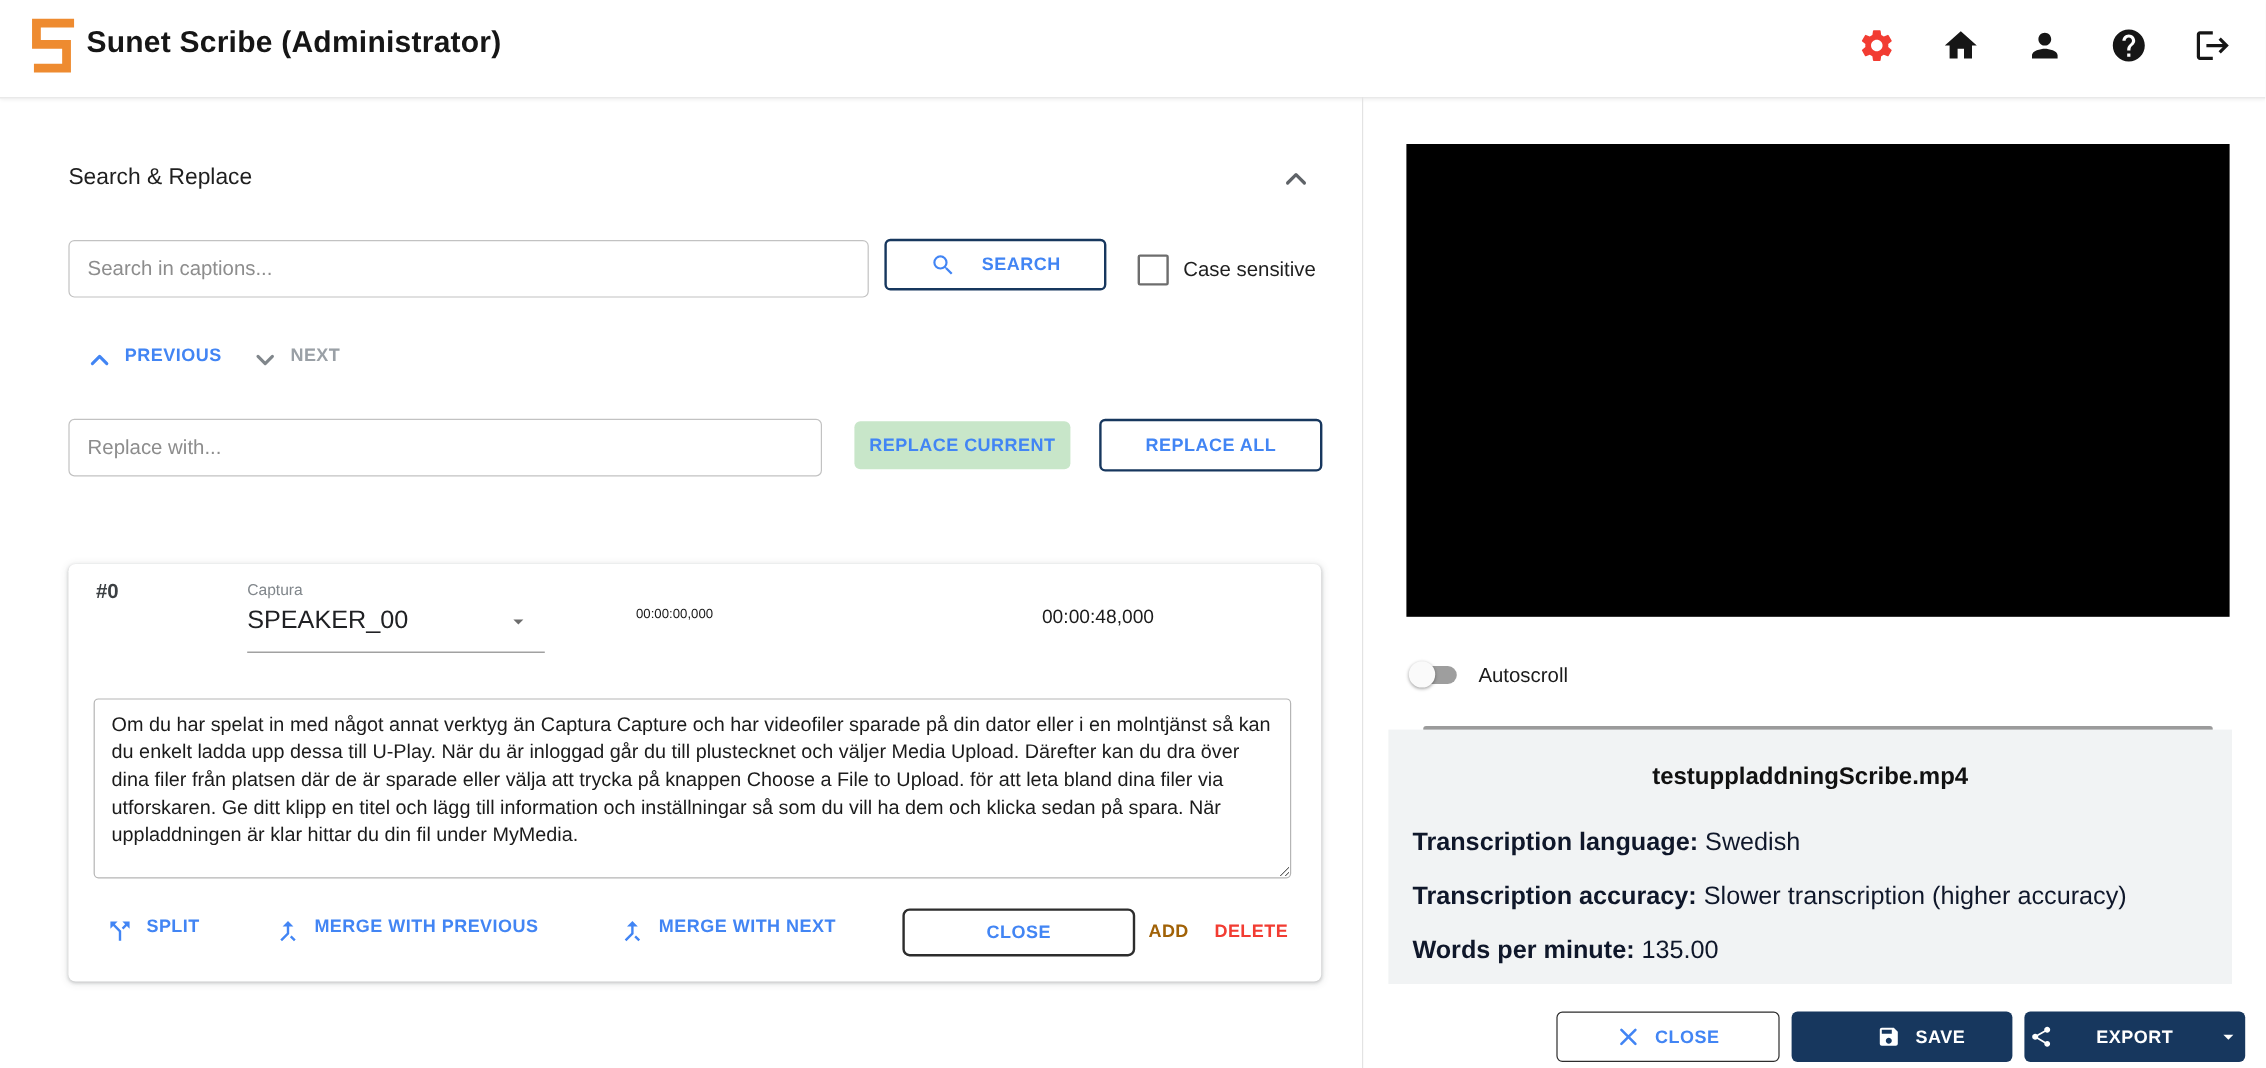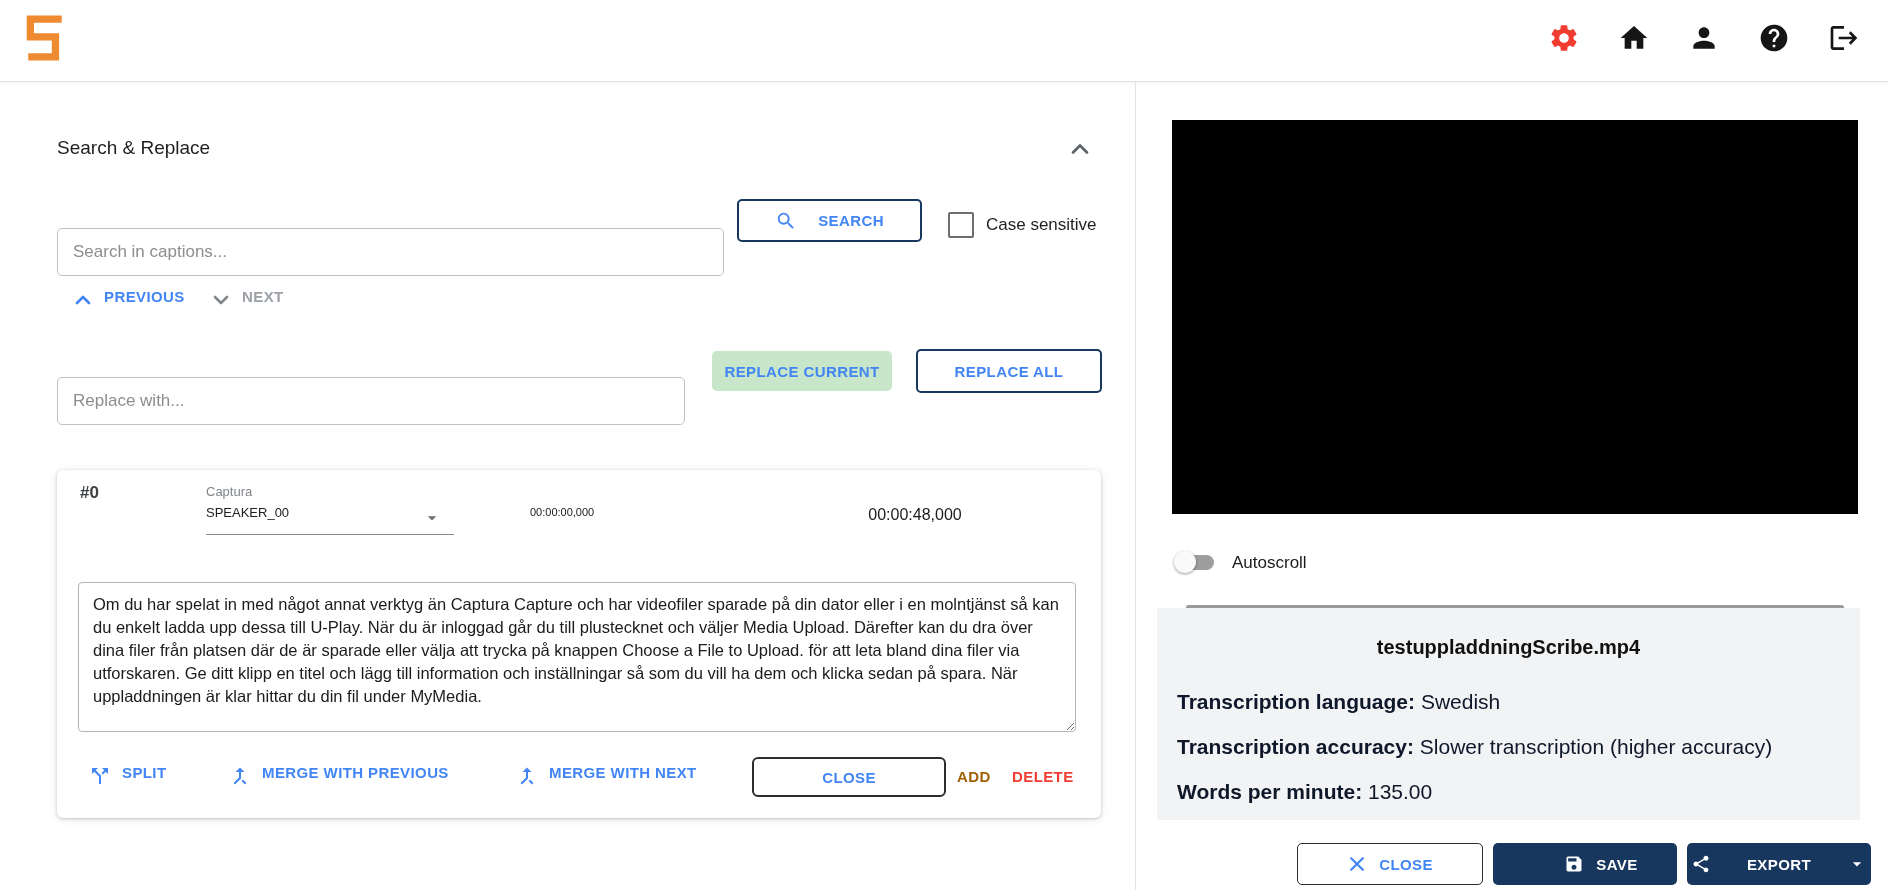--- a/index.html
+++ b/index.html
@@ -5,21 +5,21 @@
   html,body{margin:0;padding:0;background:#ffffff;font-family:"Liberation Sans",sans-serif;}
   #app{position:relative;width:1888px;height:890px;overflow:hidden;background:#fff;color:#202124;}
   .abs{position:absolute;}
 
   
   #header{position:absolute;left:0;top:0;width:1888px;height:81px;background:#fff;border-bottom:1px solid #e4e4e4;box-shadow:0 1px 3px rgba(0,0,0,.06);}
   #app-title{position:absolute;left:72px;top:21px;font-size:25px;font-weight:bold;color:#161616;letter-spacing:.2px;}
   .hicon{position:absolute;top:22px;width:32px;height:32px;cursor:pointer;}
   .hicon svg{width:32px;height:32px;}
   .ubtn{font-size:15px;font-weight:bold;letter-spacing:.4px;}
-  input{font-family:"Liberation Sans",sans-serif;margin-top:28px;}
+  input{font-family:"Liberation Sans",sans-serif;}
   input::placeholder{color:#8d8d8d;opacity:1;}
 
   .txtinput{position:absolute;height:48px;border:1px solid #c2c2c2;border-radius:5px;font-size:17px;color:#202124;padding:0 15px;box-sizing:border-box;outline:none;background:#fff;}
 
   .outline-navy{position:absolute;background:#fff;border:2px solid #17375e;border-radius:5px;color:#4285f4;display:flex;align-items:center;justify-content:center;gap:21px;cursor:pointer;box-sizing:border-box;}
 
   
   #caption-card{position:absolute;left:57px;top:470px;width:1044px;height:348px;background:#fff;border-radius:6px;box-shadow:0 1px 3px rgba(60,64,67,.25),0 1px 8px rgba(60,64,67,.12);}
 
   textarea{position:absolute;left:21px;top:112px;width:998px;height:150px;box-sizing:border-box;border:1px solid #b5b5b5;border-radius:4px;padding:10px 14px;font-family:"Liberation Sans",sans-serif;font-size:16.5px;line-height:23px;color:#1b1b1b;outline:none;background:#fff;}
@@ -53,20 +53,21 @@
 <body>
 
 <div id="app">
 
   <div id="header">
     <span class="abs" style="left:24px;top:15px;width:42px;height:46px;">
       <svg viewBox="0 0 40 44" width="42" height="46">
           <path d="M36 4 H6 V21 H30 V40 H4" fill="none" stroke="#ee8b30" stroke-width="7"></path>
         </svg>
     </span>
+    <div id="app-title">Sunet Scribe (Administrator)</div>
 
     <span class="hicon" style="left:1548px;">
       <svg viewBox="0 0 24 24" fill="#f23c32">
           <path d="M19.14 12.94c.04-.3.06-.61.06-.94s-.02-.64-.07-.94l2.03-1.58a.49.49 0 0 0 .12-.61l-1.92-3.32a.49.49 0 0 0-.59-.22l-2.39.96c-.5-.38-1.03-.7-1.62-.94l-.36-2.54a.484.484 0 0 0-.48-.41h-3.84c-.24 0-.43.17-.47.41l-.36 2.54c-.59.24-1.13.57-1.62.94l-2.39-.96a.49.49 0 0 0-.59.22L2.74 8.87c-.12.21-.08.47.12.61l2.03 1.58c-.05.3-.09.63-.09.94s.02.64.07.94l-2.03 1.58a.49.49 0 0 0-.12.61l1.92 3.32c.12.22.37.29.59.22l2.39-.96c.5.38 1.03.7 1.62.94l.36 2.54c.05.24.24.41.48.41h3.84c.24 0 .44-.17.47-.41l.36-2.54c.59-.24 1.13-.56 1.62-.94l2.39.96c.22.08.47 0 .59-.22l1.92-3.32a.49.49 0 0 0-.12-.61l-2.01-1.58zM12 15.6c-1.98 0-3.6-1.62-3.6-3.6s1.62-3.6 3.6-3.6 3.6 1.62 3.6 3.6-1.62 3.6-3.6 3.6z"></path>
         </svg>
     </span>
     <span class="hicon" style="left:1618px;">
       <svg viewBox="0 0 24 24" fill="#161616">
           <path d="M10 20v-6h4v6h5v-8h3L12 3 2 12h3v8z"></path>
         </svg>
@@ -132,21 +133,21 @@
   </div>
   <div class="outline-navy ubtn" style="left:916px;top:349px;width:186px;height:44px;">
     <span>REPLACE ALL</span>
   </div>
 
   <div id="caption-card">
     <div class="abs" style="left:23px;top:13px;font-size:17px;font-weight:bold;color:#3c4043;">#0</div>
 
     <div class="abs" style="left:149px;top:14px;width:248px;cursor:pointer;">
       <div style="font-size:13px;color:#80868b;">Captura</div>
-      <div style="font-size:13px;color:#202124;margin-top:6px;">SPEAKER_00</div>
+      <div style="font-size:21px;color:#202124;margin-top:6px;">SPEAKER_00</div>
       <div style="height:1px;background:#8a8a8a;margin-top:14px;"></div>
       <span style="position:absolute;right:12px;top:24px;width:20px;height:20px;">
         <svg viewBox="0 0 24 24" width="20" height="20" fill="#6d6d6d">
             <path d="M7 10l5 5 5-5z"></path>
           </svg>
       </span>
     </div>
 
     <div class="abs" style="left:473px;top:36px;width:160px;text-align:left;font-size:11px;color:#1b1b1b;">00:00:00,000</div>
     <div class="abs" style="left:778px;top:36px;width:160px;text-align:center;font-size:16px;color:#1b1b1b;">00:00:48,000</div>

